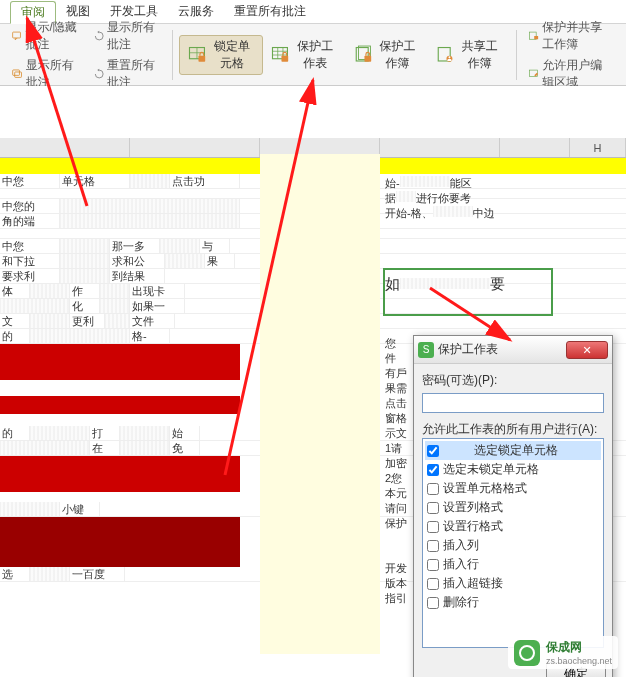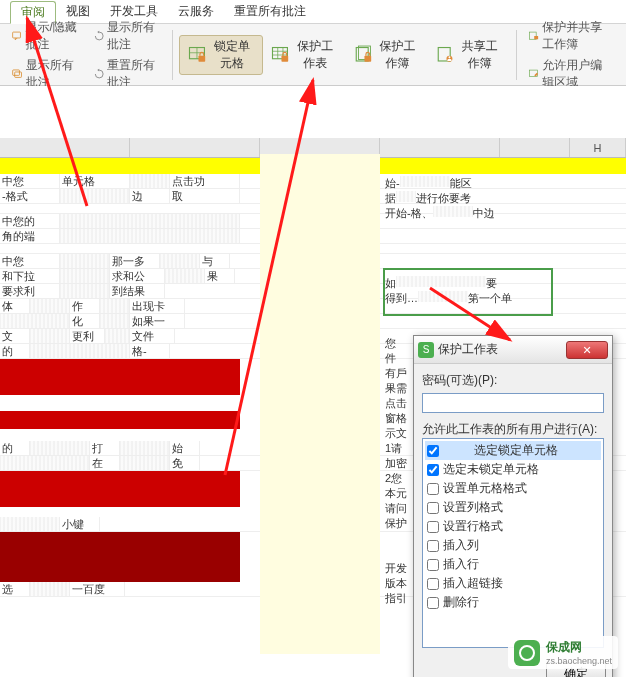--- a/index.html
+++ b/index.html
@@ -178,26 +178,20 @@
     </div>
     <div class="yellow-row"></div>
 
     <div style="position:relative;">
       <div class="row">
           <div class="cell" style="width:60px">中您</div>
           <div class="cell" style="width:70px">单元格</div>
           <div class="cell blur-strip" style="width:40px"></div>
           <div class="cell" style="width:70px">点击功</div>
         </div>
-      <div class="row">
-          <div class="cell" style="width:60px">-格式</div>
-          <div class="cell blur-strip" style="width:70px"></div>
-          <div class="cell" style="width:40px">边</div>
-          <div class="cell" style="width:70px">取</div>
-        </div>
       <div class="row" style="height:10px"></div>
       <div class="row">
           <div class="cell" style="width:60px">中您的</div>
           <div class="cell blur-strip" style="width:180px"></div>
         </div>
       <div class="row">
           <div class="cell" style="width:60px">角的端</div>
           <div class="cell blur-strip" style="width:180px"></div>
         </div>
       <div class="row" style="height:10px"></div>
@@ -281,23 +275,22 @@
 
     <div style="position:absolute; left:260px; top:68px; width:120px; height:500px;" class="soft-yellow"></div>
     <div style="position:absolute; left:385px; top:90px; width:200px; font-size:11px; line-height:15px">
       <div><span>始-</span><span class="blur-strip" style="display:inline-block;width:50px;height:11px"></span><span>能区</span></div>
       <div><span>据</span><span class="blur-strip" style="display:inline-block;width:20px;height:11px"></span><span>进行你要考</span></div>
       <div><span>开始-格、</span><span class="blur-strip" style="display:inline-block;width:40px;height:11px"></span><span>中边</span></div>
     </div>
 
     <div class="highlight-cell" style="position:absolute; left:383px; top:182px; width:170px; height:48px;"></div>
 
-    <div style="position:absolute; left:385px; top:190px; width:210px; font-size:11px; line-height:15px">
+    <div style="position:absolute; left:385px; top:190px; width:210px; font-size:15px; line-height:15px">
       <div><span>如</span><span class="blur-strip" style="display:inline-block;width:90px;height:11px"></span><span>要</span></div>
-      <div><span>得到…</span><span class="blur-strip" style="display:inline-block;width:50px;height:11px"></span><span>第一个单</span></div>
     </div>
 
     <div style="position:absolute; left:385px; top:250px; width:30px; font-size:11px; line-height:15px">
       <div>您</div>
         <div>件</div>
       <div>有戶</div>
         <div>果需</div>
       <div>点击</div>
         <div>窗格</div>
       <div>示文</div>

